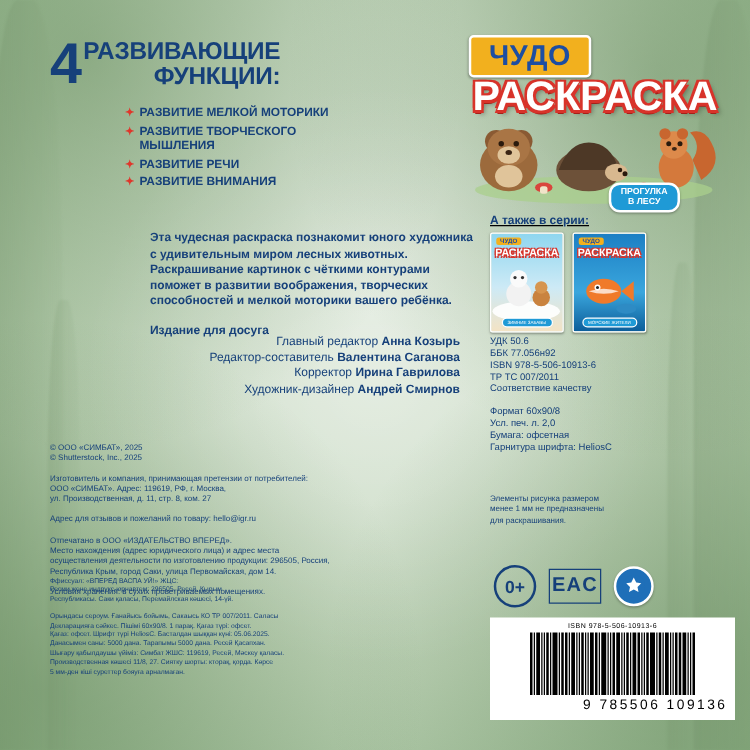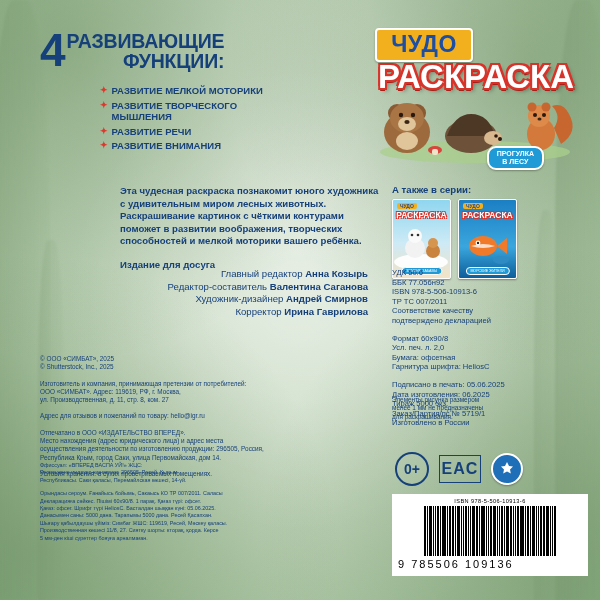--- a/index.html
+++ b/index.html
@@ -177,22 +177,23 @@
     text-align: right;
   }
   .credit-row { margin-bottom: 0px; }
   .credit-role { font-weight: normal; }
   .credit-name { font-weight: bold; }
 
   
   .series {
     position: absolute;
     left: 392px;
-    top: 184px;
+    top: 171px;
     width: 190px;
+    text-decoration: underline;
   }
   .series-title {
     color: #16407a;
     font-size: 9.6px;
     font-weight: bold;
     margin-bottom: 4px;
   }
   .series-covers {
     display: flex;
     gap: 7px;
@@ -335,21 +336,21 @@
   }
   .bars {
     height: 50px;
     display: flex;
     align-items: stretch;
     gap: 1px;
     justify-content: center;
   }
   .bars i { display: block; background: #000; }
   .barcode-num {
-    text-align: left;
+    text-align: right;
     font-size: 11px;
     letter-spacing: 2px;
     color: #000;
     margin-top: 2px;
     font-family: "Liberation Sans", sans-serif;
   }
 
   .right-note {
     position: absolute;
     left: 392px;
@@ -456,26 +457,26 @@
     <div class="credits">
       <div class="credit-row">
         <span class="credit-role">Главный редактор</span>
         <span class="credit-name">Анна Козырь</span>
       </div>
       <div class="credit-row">
         <span class="credit-role">Редактор-составитель</span>
         <span class="credit-name">Валентина Саганова</span>
       </div>
       <div class="credit-row">
+        <span class="credit-role">Корректор</span>
+        <span class="credit-name">Ирина Гаврилова</span>
+      </div>
+      <div class="credit-row">
         <span class="credit-role">Художник-дизайнер</span>
         <span class="credit-name">Андрей Смирнов</span>
-      </div>
-      <div class="credit-row">
-        <span class="credit-role">Корректор</span>
-        <span class="credit-name">Ирина Гаврилова</span>
       </div>
     </div>
 
     <div class="series">
       <div class="series-title">А также в серии:</div>
       <div class="series-covers">
         <div class="mini-cover a">
           <div class="mc-chudo">ЧУДО</div>
           <div class="mc-rask">РАСКРАСКА</div>
           <svg width="57" height="50" viewBox="0 0 57 50" style="position:absolute;bottom:10px;left:0">
@@ -505,34 +506,26 @@
       </div>
     </div>
 
     <div class="imprint">
       <div class="grp">
         <div>УДК 50.6</div>
         <div>ББК 77.056н92</div>
         <div>ISBN 978-5-506-10913-6</div>
         <div>ТР ТС 007/2011</div>
         <div>Соответствие качеству</div>
-        <div>подтверждено декларацией</div>
       </div>
       <div class="grp">
         <div>Формат 60х90/8</div>
         <div>Усл. печ. л. 2,0</div>
         <div>Бумага: офсетная</div>
         <div>Гарнитура шрифта: HeliosC</div>
-      </div>
-      <div class="grp">
-        <div>Подписано в печать: 05.06.2025</div>
-        <div>Дата изготовления: 06.2025</div>
-        <div>Тираж 5000 экз.</div>
-        <div>Заказ/Партия/пс № 5719/1</div>
-        <div>Изготовлено в России</div>
       </div>
     </div>
 
     <div class="right-note">
       <div>Элементы рисунка размером</div>
       <div>менее 1 мм не предназначены</div>
       <div>для раскрашивания.</div>
     </div>
 
     <div class="legal">

